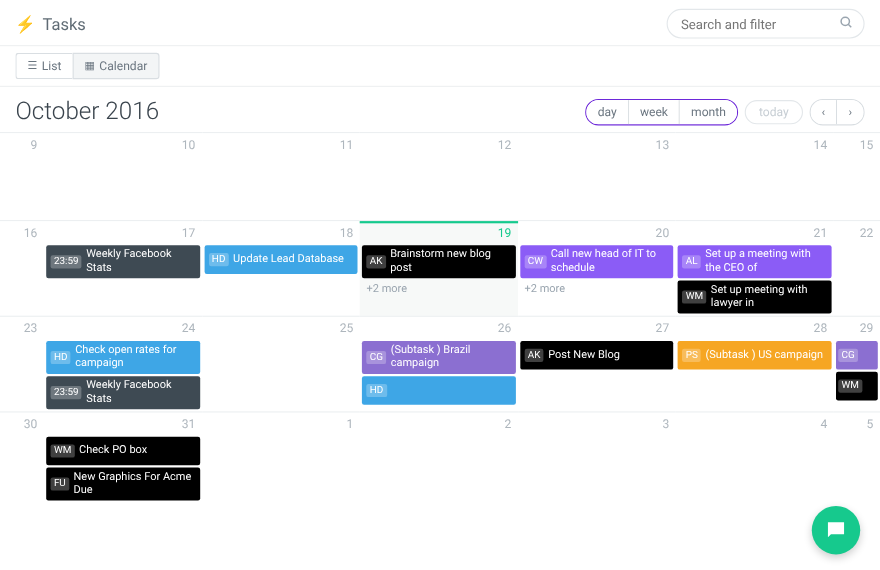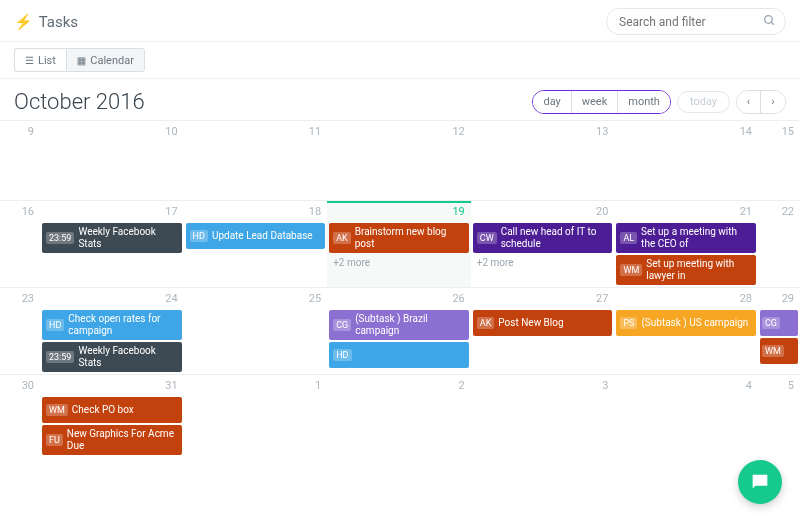--- a/index.html
+++ b/index.html
@@ -36,22 +36,22 @@
 .cell.today { background:#f7f9f8; }
 .cell.today::before { content:""; position:absolute; top:0; left:0; right:0; height:2px; background:#16c98d; }
 .cell.today .daynum { color:#16c98d; }
 .events { margin-top:20px; display:flex; flex-direction:column; gap:2px; }
 .ev { display:flex; align-items:center; border-radius:2px; padding:3px 4px; color:#fff; font-size:10px; line-height:1.2; min-height:26px; overflow:hidden; }
 .ev .badge { background:rgba(255,255,255,0.25); border-radius:2px; padding:1px 3px; margin-right:4px; font-size:9px; white-space:nowrap; flex:none; }
 .ev .txt { overflow:hidden; }
 .more { font-size:10px; color:#9aa5af; padding:2px 4px; }
 .c-dark { background:#3e4a53; }
 .c-blue { background:#3ea6e6; }
-.c-green { background:#c2410c; }
-.c-teal { background:#4c1d95; }
+.c-green { background:#000000; }
+.c-teal { background:#8b5cf6; }
 .c-purple { background:#8b6fd1; }
 .c-orange { background:#f6a623; }
 .chat-fab { position:absolute; right:18px; bottom:14px; width:44px; height:44px; border-radius:50%; background:#16c98d; display:flex; align-items:center; justify-content:center; box-shadow:0 3px 8px rgba(0,0,0,0.2); cursor:pointer; }
 .chat-fab svg { width:22px; height:22px; fill:#fff; }
 .narrow .ev { padding:3px 2px; }
 </style>
 </head>
 <body>
 
 <div class="header">

